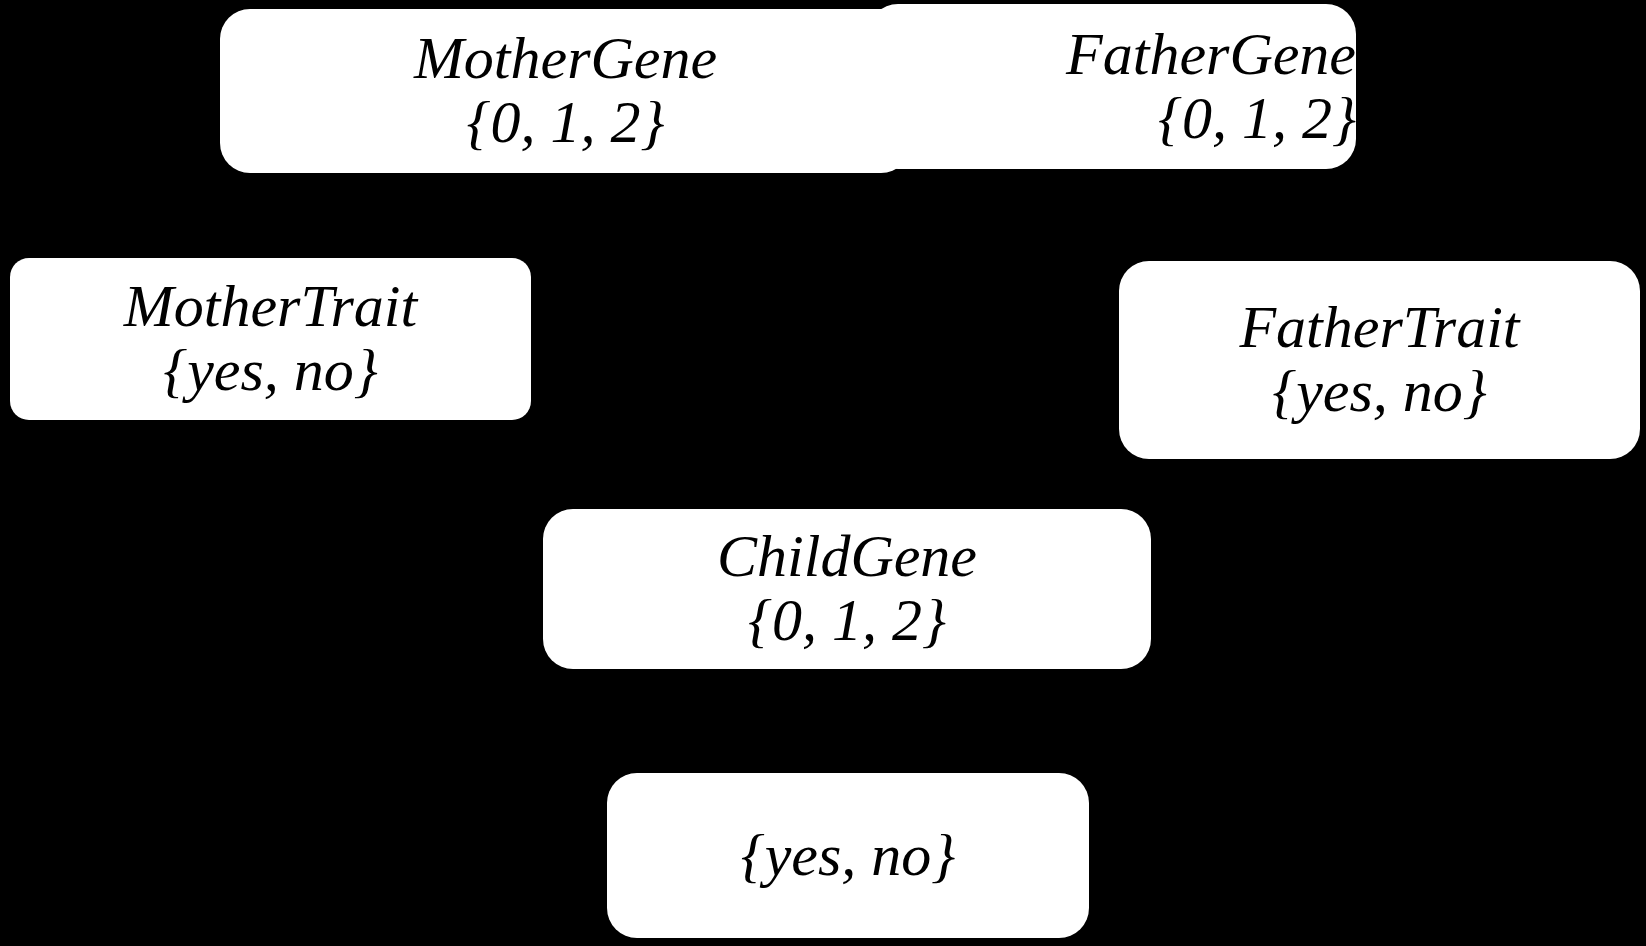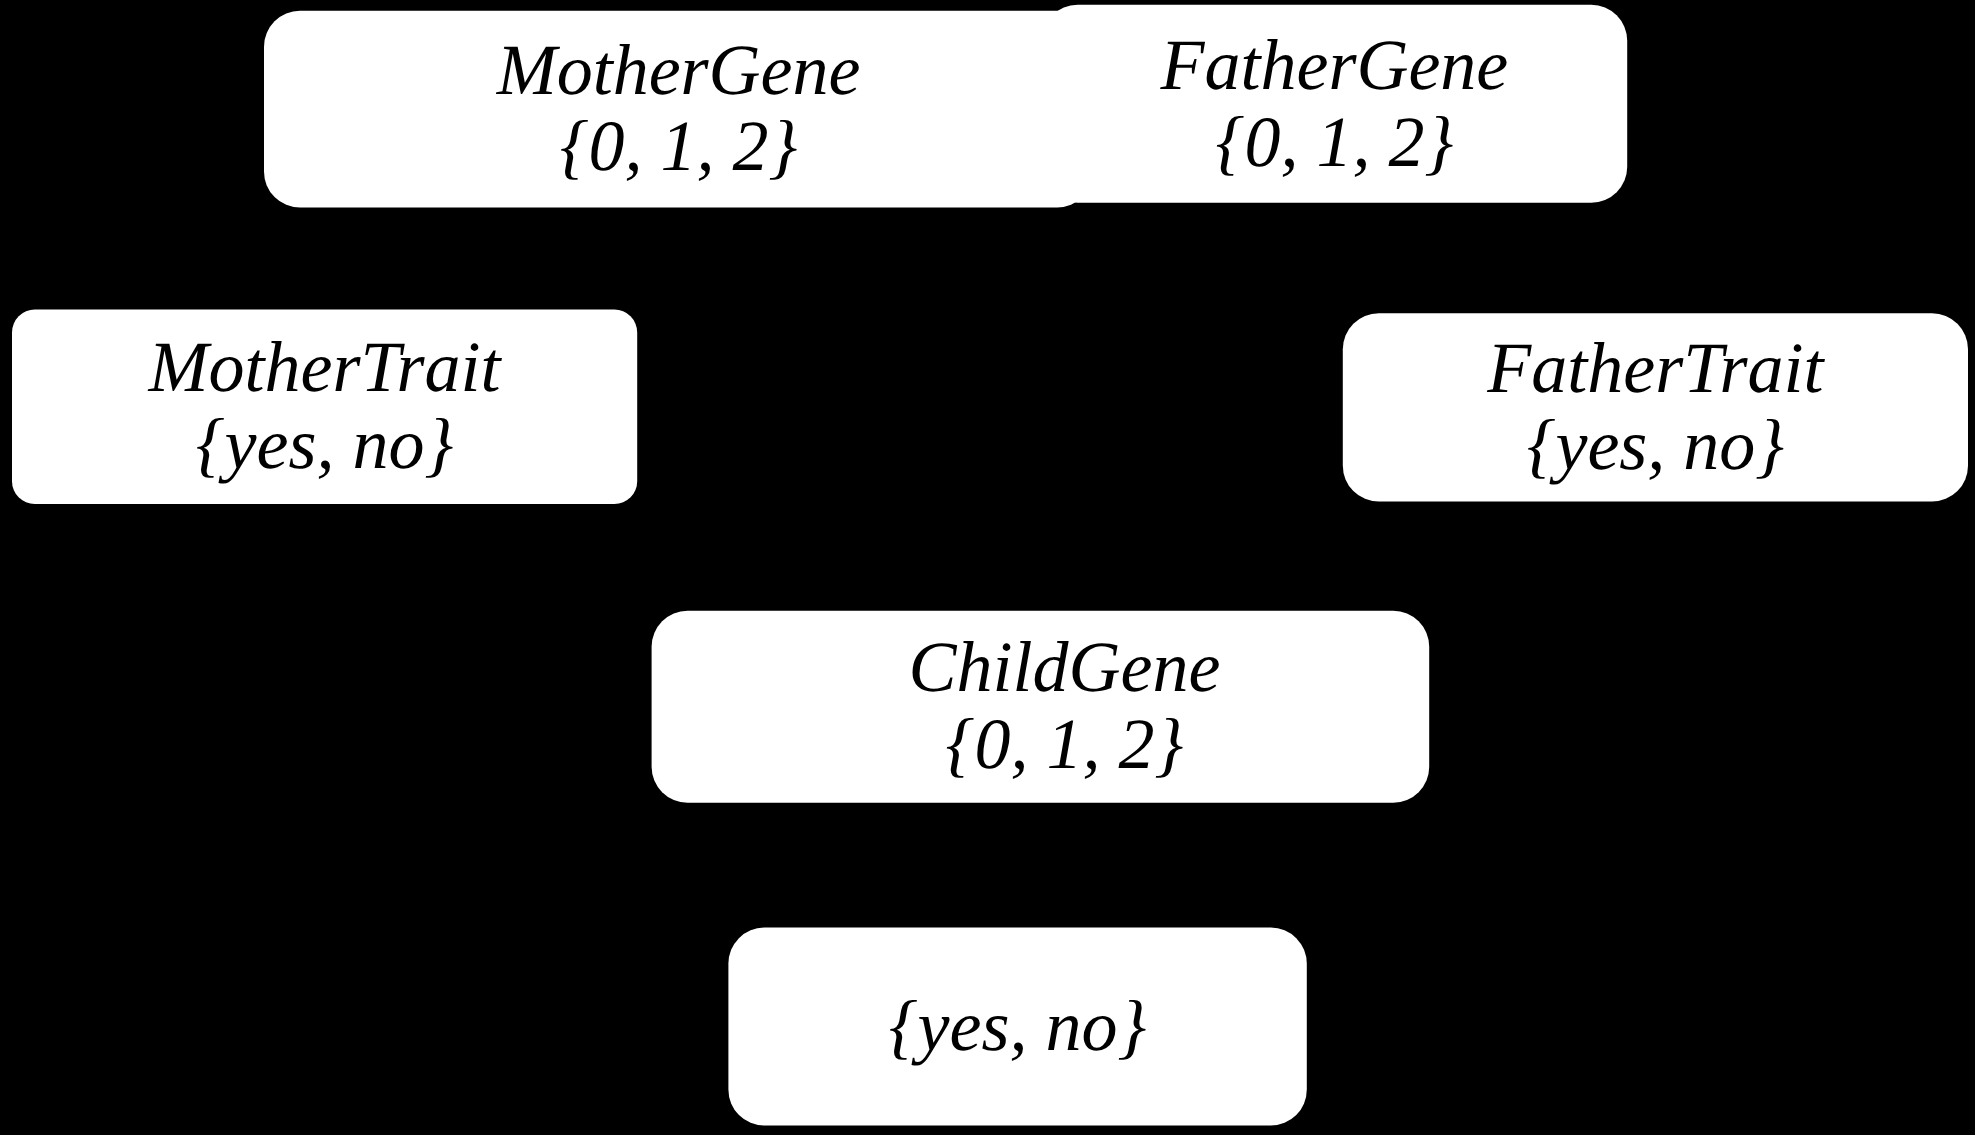--- a/index.html
+++ b/index.html
@@ -29,24 +29,24 @@
     font-size: 60px;
     line-height: 1.06;
     white-space: nowrap;
   }
   .node .node-title,
   .node .node-values {
     display: block;
   }
   
   .pos-mother-gene  { left: 220px;  top: 9px;   width: 691px; height: 164px; }
-  .pos-father-gene  { left: 868px;  top: 4px;   width: 488px; height: 165px; }
+  .pos-father-gene  { left: 868px;  top: 4px;   width: 488px; height: 165px; align-items: flex-end; }
   .pos-mother-trait { left: 10px;   top: 258px; width: 521px; height: 162px; border-radius: 19px; }
-  .pos-father-trait { left: 1119px; top: 261px; width: 521px; height: 157px; }
-  .pos-child-gene   { left: 543px;  top: 509px; width: 608px; height: 160px; padding-left: 40px; }
+  .pos-father-trait { left: 1119px; top: 261px; width: 521px; height: 198px; }
+  .pos-child-gene   { left: 543px;  top: 509px; width: 608px; height: 160px; }
   .pos-child-trait  { left: 607px;  top: 773px; width: 482px; height: 165px; }
 </style>
 </head>
 <body>
 
 <div class="canvas">
 
   <div class="node pos-mother-gene">
     <span class="node-title">MotherGene</span>
     <span class="node-values">{0, 1, 2}</span>

